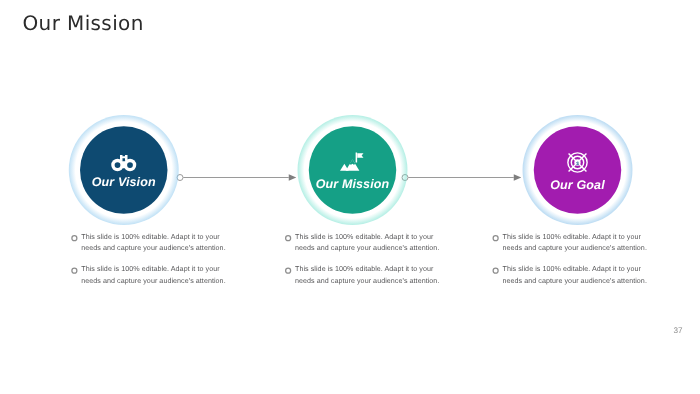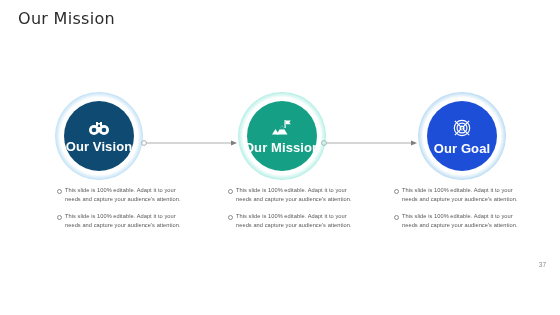--- a/index.html
+++ b/index.html
@@ -100,25 +100,26 @@
     justify-content: center;
     gap: 3px;
   }
   .disc .icon-wrap {
     display: block;
     line-height: 0;
     margin-top: 2px;
   }
   .disc .node-label {
     color: #ffffff;
-    font-size: 13px;
+    font-size: 10px;
     font-weight: bold;
     letter-spacing: 0.1px;
     white-space: nowrap;
     font-family: "Liberation Sans", sans-serif;
+    font-style: italic;
   }
 
   
   .connector {
     position: absolute;
     top: 41px;
     height: 8px;
   }
   .conn-1 { left: 141px; width: 98px; }
   .conn-2 { left: 321px; width: 98px; }
@@ -234,21 +235,21 @@
             <path d="M22 13 L26.4 20.2 L24 21.6 L22 20 L19.6 21.6 L17.2 20.2 Z" fill="#15a086"></path>
             <path d="M9 20 L16 31 H2 Z"></path>
           </svg>
         </span>
         <span class="node-label">Our Mission</span>
       </div>
     </div>
 
     <div class="node node-3">
       <div class="halo"></div>
-      <div class="disc" style="background:#1d4ed8;">
+      <div class="disc" style="background:#a21caf;">
         <span class="icon-wrap">
           <svg width="22" height="20" viewBox="0 0 40 36" fill="none" stroke="#ffffff" stroke-width="2.1">
             <circle cx="20" cy="18" r="14"></circle>
             <circle cx="20" cy="18" r="9"></circle>
             <circle cx="20" cy="18" r="4.6" fill="#ffffff" stroke="none"></circle>
             <line x1="7" y1="5" x2="33" y2="31"></line>
             <line x1="33" y1="5" x2="7" y2="31"></line>
             <text x="20" y="21" font-size="7" fill="#195d8e" stroke="none" text-anchor="middle" font-family="Liberation Sans, sans-serif" font-weight="bold">$</text>
           </svg>
         </span>

